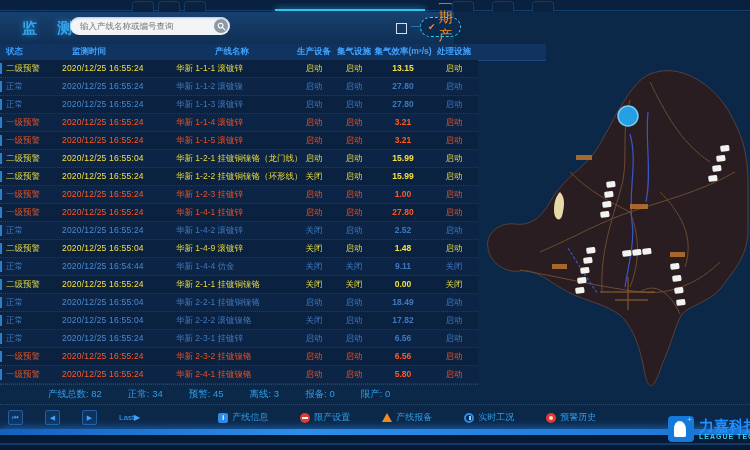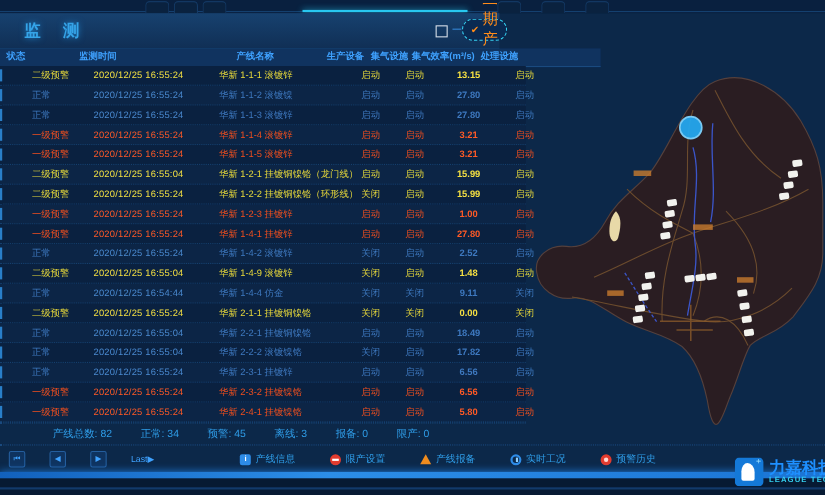--- a/index.html
+++ b/index.html
@@ -23,21 +23,21 @@
   #phase2{position:absolute;left:420px;top:5px;height:18px;padding:0 7px;border:1px dashed #35d0f0;border-radius:10px;background:#0a2a52;display:flex;align-items:center;gap:3px;}
   #phase2 .chk{color:#ff8c1a;font-size:9px;line-height:1;}
   #phase2 .lbl{font-size:14px;color:#ff8c1a;}
   
   .grid{display:grid;grid-template-columns:54px 116px 124px 40px 40px 58px 44px;}
   #thead{left:0;top:44px;width:546px;height:16px;background:#10335f;border-bottom:1px solid #1a4a7f;}
   #thead .hc{font-size:8.5px;font-weight:bold;color:#3fa2ff;display:flex;align-items:center;white-space:nowrap;}
   #thead .hc.c{justify-content:center;}
   #thead .hc.l{padding-left:6px;}
   #tbody{left:0;top:60px;width:478px;height:324px;display:flex;flex-direction:column;}
-  .trow{flex:1;background:#0a2140;border-bottom:1px dotted #15406e;position:relative;align-items:center;padding-left:23px;}
+  .trow{flex:1;background:#0a2140;border-bottom:1px dotted #15406e;position:relative;align-items:center;}
   .trow:nth-child(even){background:#0c2546;}
   .trow::before{content:"";position:absolute;left:0;top:3px;bottom:3px;width:2px;background:#2f8fe0;opacity:.85;}
   .cell{font-size:8.5px;white-space:nowrap;overflow:visible;line-height:1;}
   .cell.status{padding-left:6px;}
   .cell.time{padding-left:8px;letter-spacing:.2px;}
   .cell.name{padding-left:6px;}
   .cell.prod,.cell.gas,.cell.treat{text-align:center;}
   .cell.eff{text-align:center;font-weight:bold;}
   .trow.normal .cell{color:#3e79c0;}
   .trow.normal .cell.time{color:#4a8ad0;}
@@ -89,20 +89,29 @@
   <div class="tab" style="left:132px"></div>
   <div class="tab" style="left:158px"></div>
   <div class="tab" style="left:184px"></div>
   <div class="tab" style="left:452px"></div>
   <div class="tab" style="left:492px"></div>
   <div class="tab" style="left:532px"></div>
 </div>
 
 <div id="titlebar" class="abs">
   <div id="page-title">监 测</div>
+  <div id="searchbox">
+    <input id="search-input" placeholder="输入产线名称或编号查询" style="">
+    <div id="search-btn">
+      <svg width="9" height="9" viewBox="0 0 10 10">
+          <circle cx="4" cy="4" r="2.6" fill="none" stroke="#fff" stroke-width="1.2"></circle>
+          <line x1="6" y1="6" x2="9" y2="9" stroke="#fff" stroke-width="1.2"></line>
+        </svg>
+    </div>
+  </div>
   <div id="phase1">
     <span class="box"></span>
     <span class="lbl">一期产线</span>
   </div>
   <div id="phase2">
     <span class="chk">✔</span>
     <span class="lbl">二期产线</span>
 
   </div>
 </div>

